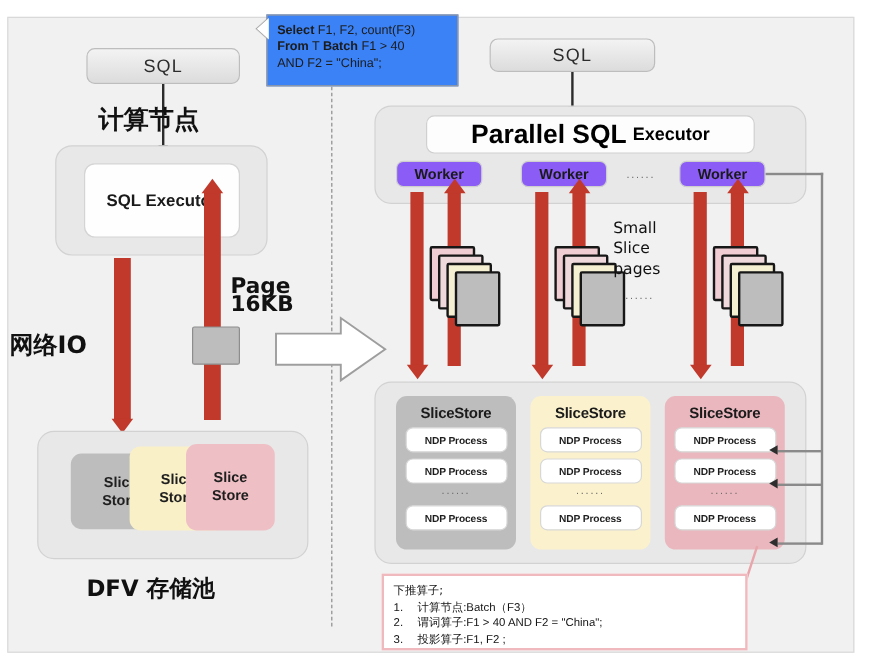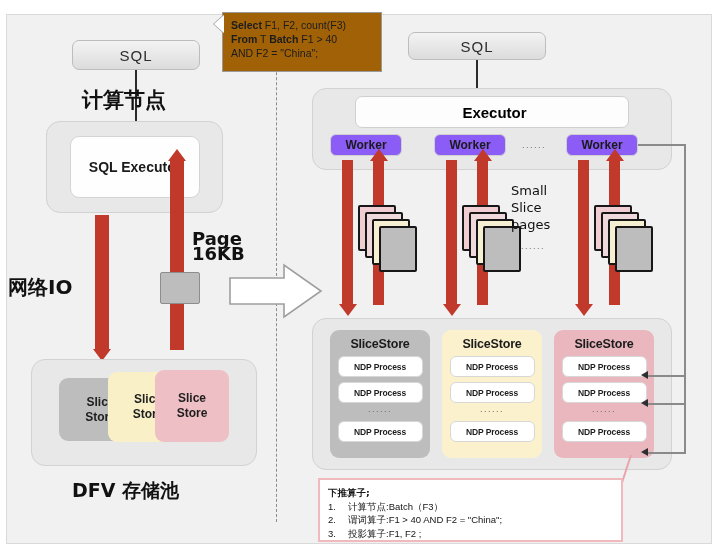--- a/index.html
+++ b/index.html
@@ -72,21 +72,21 @@
   .cn-title{
     position:absolute;
     font-family:"DejaVu Sans","Liberation Sans",sans-serif;
     font-weight:bold;color:#111;
     white-space:nowrap;
   }
 
   
   .callout{
     position:absolute;
-    background:#a16207;
+    background:#3b82f6;
     border:1px solid #9a9a9a;
     box-sizing:border-box;
     padding:5px 7px 4px 8px;
     font-size:10.5px;
     line-height:14px;
     color:#1c1c1c;
   }
   .callout b{font-weight:bold;}
   .callout .tail{
     position:absolute;
@@ -210,21 +210,21 @@
   .legend{
     position:absolute;
     background:#ffffff;
     border:2px solid #f0b9bd;
     box-sizing:border-box;
     padding:6px 8px;
     font-size:9.5px;
     line-height:13.5px;
     color:#151515;
   }
-  .legend .lg-title{font-weight:bold;font-family:"DejaVu Sans",sans-serif;}
+  .legend .lg-title{font-weight:normal;font-family:"DejaVu Sans",sans-serif;}
   .legend .row{display:flex;}
   .legend .num{width:20px;flex:none;}
   .legend .cn{font-family:"DejaVu Sans",sans-serif;}
 
   
   .conn{position:absolute;background:#8a8a8a;}
   .conn-arrow{
     position:absolute;
     width:0;height:0;
     border-top:4px solid transparent;
@@ -304,20 +304,21 @@
     </svg>
   </div>
 
   <div class="pill grad sql-pill" style="left:408px;top:32px;width:138px;height:28px;">SQL</div>
 
   <div class="thin" style="left:476px;top:60px;height:30px;"></div>
 
   <div class="panel" style="left:312px;top:88px;width:360px;height:82px;"></div>
 
   <div class="pill bigexec" style="left:355px;top:96px;width:274px;height:32px;">
+    <span>Parallel SQL</span>
       <span class="small">Executor</span>
   </div>
 
   <div class="pill worker" style="left:330px;top:134px;width:72px;height:22px;">Worker</div>
   <div class="pill worker" style="left:434px;top:134px;width:72px;height:22px;">Worker</div>
   <div class="dots" style="position:absolute;left:512px;top:139px;width:44px;">......</div>
   <div class="pill worker" style="left:566px;top:134px;width:72px;height:22px;">Worker</div>
 
   <div class="rbar arrow-down" style="left:342px;top:160px;width:11px;height:145px;"></div>
   <div class="rbar arrow-up" style="left:373px;top:160px;width:11px;height:145px;"></div>

